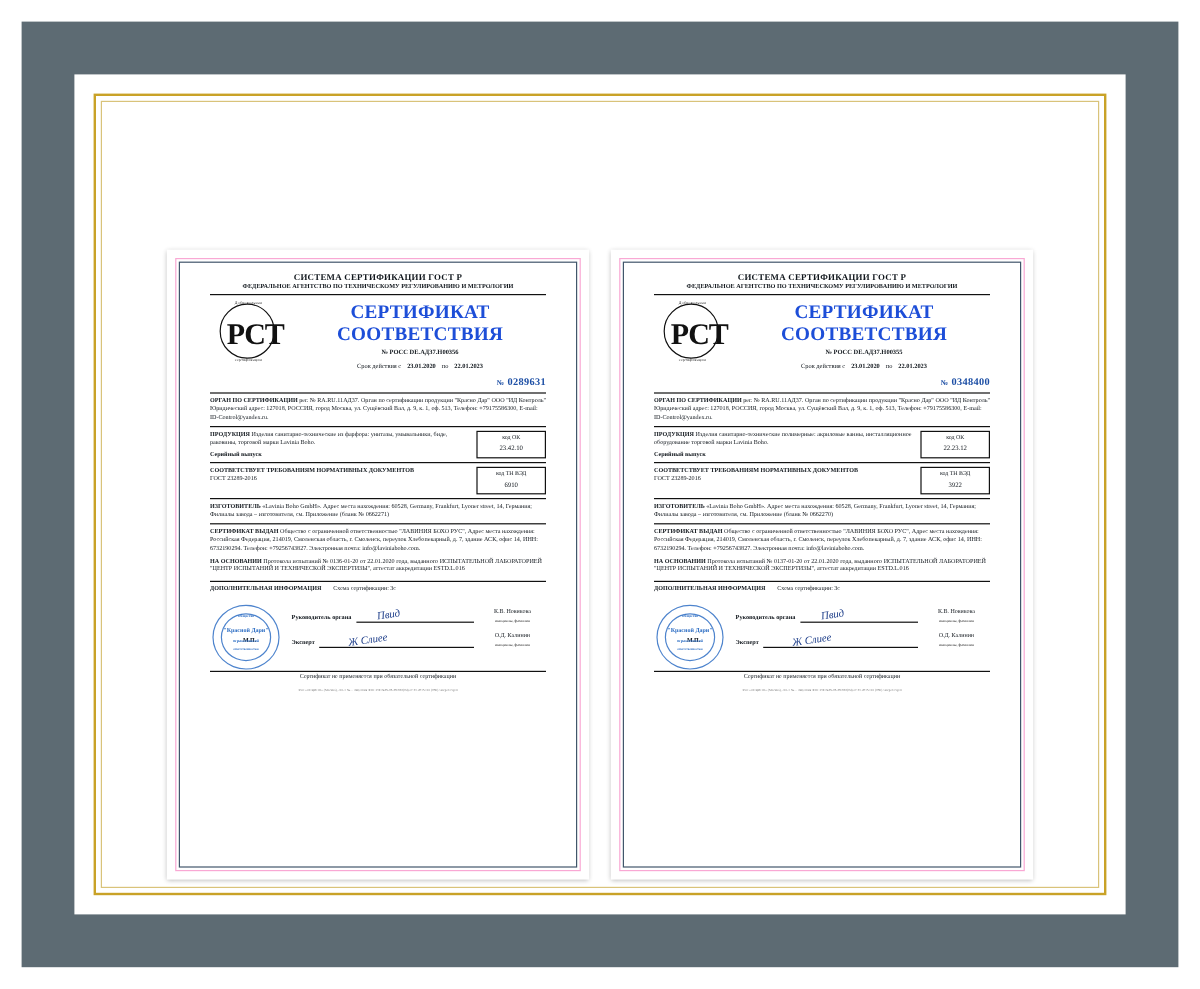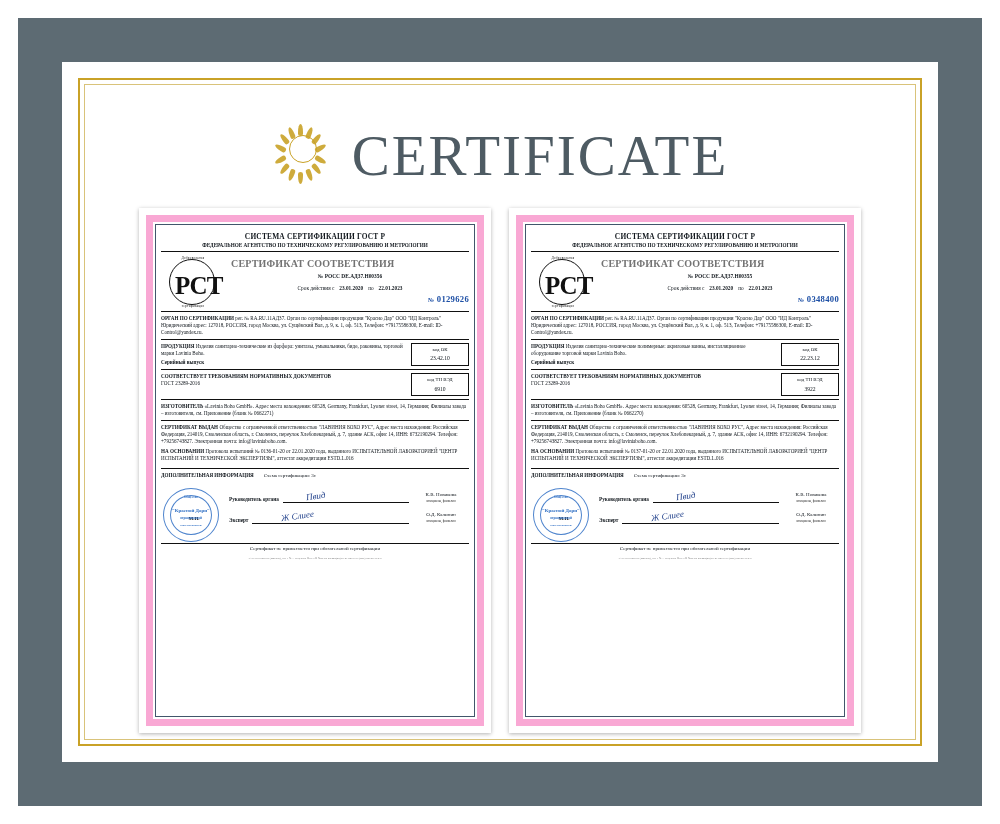--- a/index.html
+++ b/index.html
@@ -75,24 +75,24 @@
   .cert-card {
     width: 352px;
     height: 525px;
     background: #ffffff;
     box-shadow: 0 1px 4px rgba(0,0,0,0.30);
     padding: 7px;
     position: relative;
     overflow: hidden;
   }
   .cert-inner {
-    border: 7px solid #f9a8d4;
+    border: 1px solid #f9a8d4;
     width: 100%; height: 100%;
     position: relative;
-    padding: 6px 4px;
+    padding: 6px 24px;
     font-size: 5.1px;
     color: #10161c;
     line-height: 1.35;
   }
   .cert-inner:before {
     content: "";
     position: absolute;
     left: 2px; top: 2px; right: 2px; bottom: 2px;
     border: 0.5px solid #41566b;
     pointer-events: none;
@@ -122,25 +122,25 @@
     gap: 6px;
     margin-top: 4px;
   }
   .emblem {
     width: 64px; height: 52px;
     flex: 0 0 auto;
     position: relative;
   }
   .head-right { flex: 1 1 auto; padding-top: 2px; }
   .cert-big {
-    text-align: left;
+    text-align: center;
     font-weight: bold;
-    font-size: 10px;
+    font-size: 16px;
     letter-spacing: 0.2px;
-    color: #737373;
+    color: #1d4ed8;
     line-height: 1.1;
   }
   .num-line {
     text-align: center;
     font-size: 5.4px;
     margin-top: 4px;
     font-weight: bold;
   }
   .valid-row {
     display: flex;
@@ -321,40 +321,20 @@
   }
 </style>
 </head>
 <body>
 
 <div class="page">
   <div class="outer-frame">
     <div class="inner-white">
       <div class="gold-border">
 
-        <div class="title-row">
-          <div class="wreath">
-            <div class="w-circle"></div>
-            <div class="leaf" style="left:6px;  top:18px;  transform:rotate(-60deg);"></div>
-            <div class="leaf" style="left:10px; top:9px;   transform:rotate(-40deg);"></div>
-            <div class="leaf" style="left:17px; top:3px;   transform:rotate(-22deg);"></div>
-            <div class="leaf" style="left:26px; top:0px;   transform:rotate(0deg);"></div>
-            <div class="leaf" style="left:35px; top:3px;   transform:rotate(22deg);"></div>
-            <div class="leaf" style="left:42px; top:9px;   transform:rotate(40deg);"></div>
-            <div class="leaf" style="left:46px; top:18px;  transform:rotate(60deg);"></div>
-            <div class="leaf" style="left:46px; top:30px;  transform:rotate(120deg);"></div>
-            <div class="leaf" style="left:42px; top:39px;  transform:rotate(140deg);"></div>
-            <div class="leaf" style="left:35px; top:45px;  transform:rotate(160deg);"></div>
-            <div class="leaf" style="left:26px; top:48px;  transform:rotate(180deg);"></div>
-            <div class="leaf" style="left:17px; top:45px;  transform:rotate(200deg);"></div>
-            <div class="leaf" style="left:10px; top:39px;  transform:rotate(220deg);"></div>
-            <div class="leaf" style="left:6px;  top:30px;  transform:rotate(240deg);"></div>
-          </div>
-          <div class="cert-title">CERTIFICATE</div>
-        </div>
 
         <div class="certs">
 
           <div class="cert-card">
             <div class="cert-inner">
               <div class="doc-pad">
                 <div class="sys-line">СИСТЕМА СЕРТИФИКАЦИИ ГОСТ Р</div>
                 <div class="agency-line">ФЕДЕРАЛЬНОЕ АГЕНТСТВО ПО ТЕХНИЧЕСКОМУ РЕГУЛИРОВАНИЮ И МЕТРОЛОГИИ</div>
 
                 <div class="head-block">
@@ -371,21 +351,21 @@
                       <span>РОСС DE.АД37.Н00356</span>
                     </div>
                     <div class="valid-row">
                       <span class="lbl">Срок действия с</span>
                       <span class="dt">23.01.2020</span>
                       <span>по</span>
                       <span class="dt">22.01.2023</span>
                     </div>
                     <div class="blue-no">
                       <span class="nn">№</span>
-                      <span>0129626</span>
+                      <span>0289631</span>
                     </div>
                   </div>
                 </div>
 
                 <div class="rule"></div>
 
                 <div class="sect">
                   <p><span class="lbl">ОРГАН ПО СЕРТИФИКАЦИИ</span>
                      <span>рег. № RA.RU.11АД37. Орган по сертификации продукции "Красно Дар" ООО "ИД Контроль" Юридический адрес: 127018, РОССИЯ, город Москва, ул. Сущёвский Вал, д. 9, к. 1, оф. 513, Телефон: +79175586300, E-mail: ID-Control@yandex.ru.</span></p>
                 </div>

